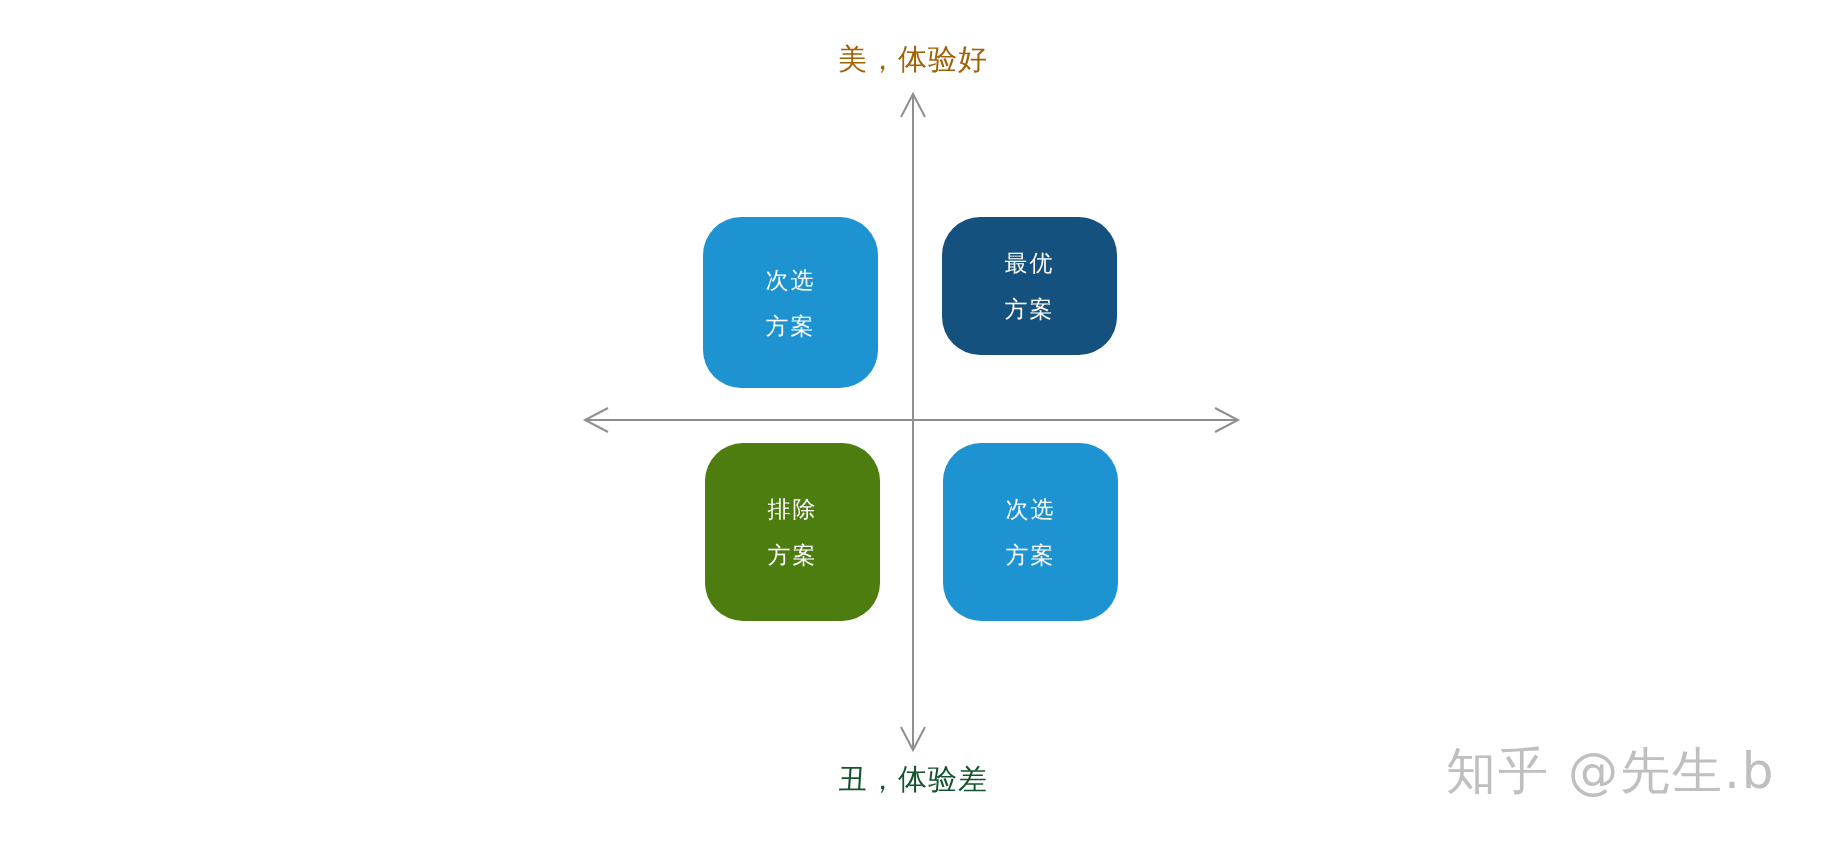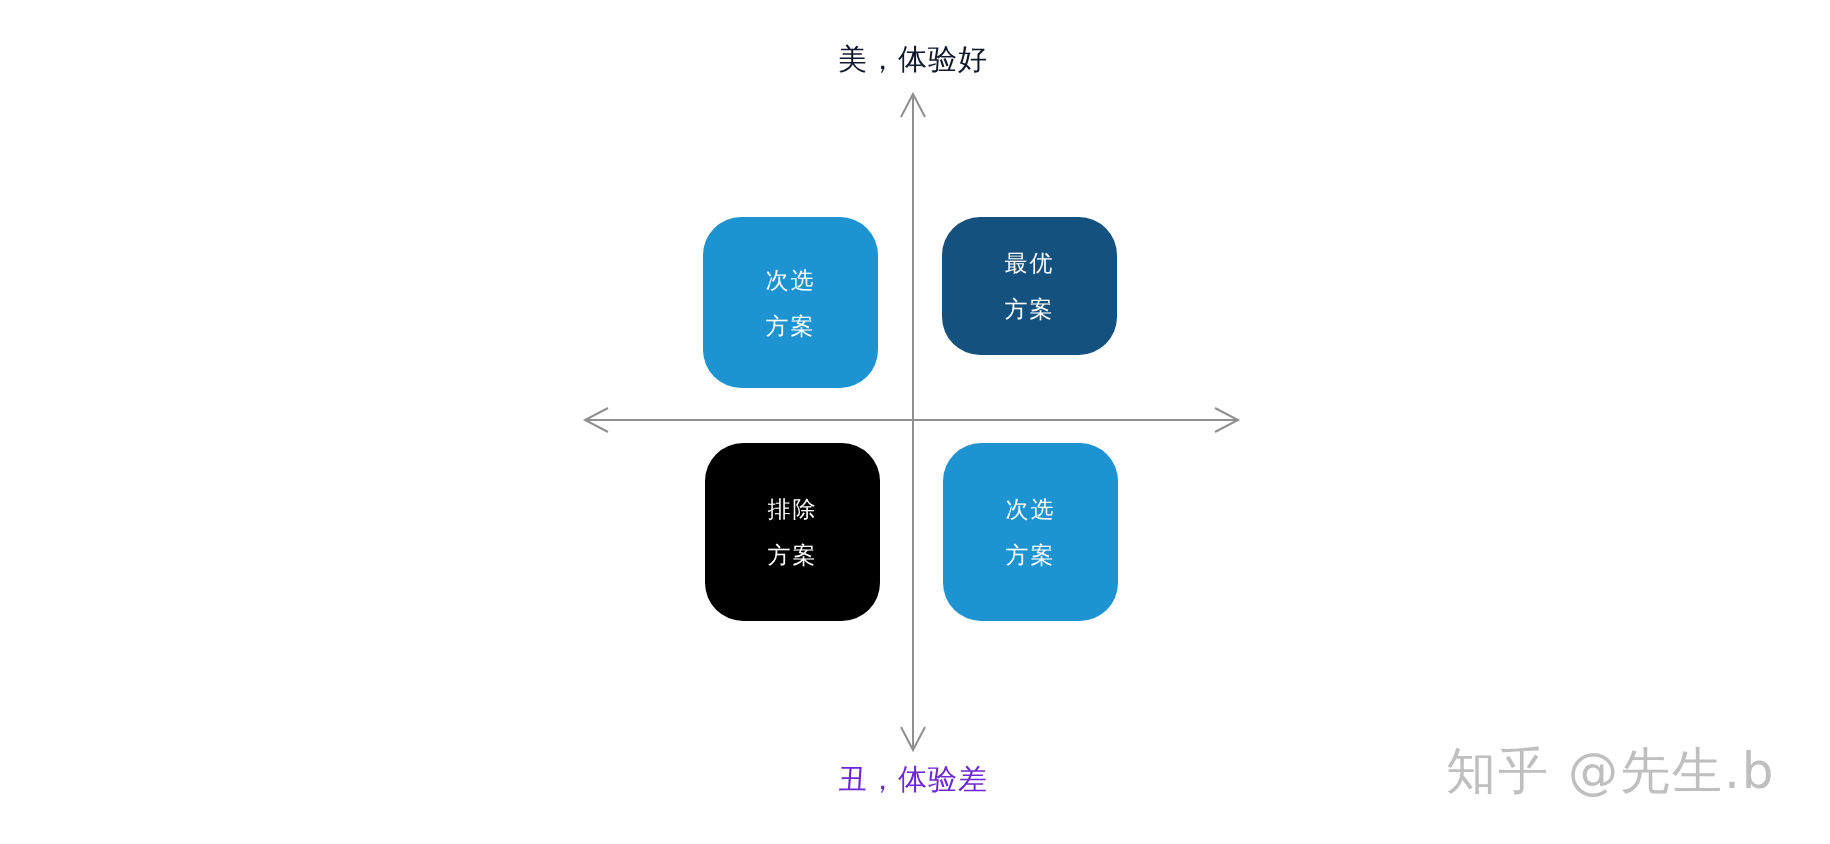--- a/index.html
+++ b/index.html
@@ -101,41 +101,41 @@
 
     <polyline points="901,117 913,94 925,117" style="stroke: rgb(143, 143, 143);"></polyline>
 
     <polyline points="901,727 913,750 925,727" style="stroke: rgb(143, 143, 143);"></polyline>
 
     <polyline points="608,408 585,420 608,432" style="stroke: rgb(143, 143, 143);"></polyline>
 
     <polyline points="1215,408 1238,420 1215,432" style="stroke: rgb(143, 143, 143);"></polyline>
   </svg>
 
-  <div class="axis-label top" style="color: #0f172a;">美，体验好</div>
+  <div class="axis-label top" style="color: #a16207;">美，体验好</div>
 
-  <div class="axis-label bottom" style="color: #6d28d9;">丑，体验差</div>
+  <div class="axis-label bottom" style="color: #14532d;">丑，体验差</div>
 
 
 
   <div class="quad q-tl" style="background-color: rgb(30, 147, 210);">
     <div class="quad-text">
       <span>次选</span>
       <span>方案</span>
     </div>
   </div>
 
   <div class="quad q-tr" style="background-color: rgb(21, 81, 126);">
     <div class="quad-text">
       <span>最优</span>
       <span>方案</span>
     </div>
   </div>
 
-  <div class="quad q-bl" style="background-color: #000000;">
+  <div class="quad q-bl" style="background-color: #4d7c0f;">
     <div class="quad-text">
       <span>排除</span>
       <span>方案</span>
     </div>
   </div>
 
   <div class="quad q-br" style="background-color: rgb(30, 147, 210);">
     <div class="quad-text">
       <span>次选</span>
       <span>方案</span>

